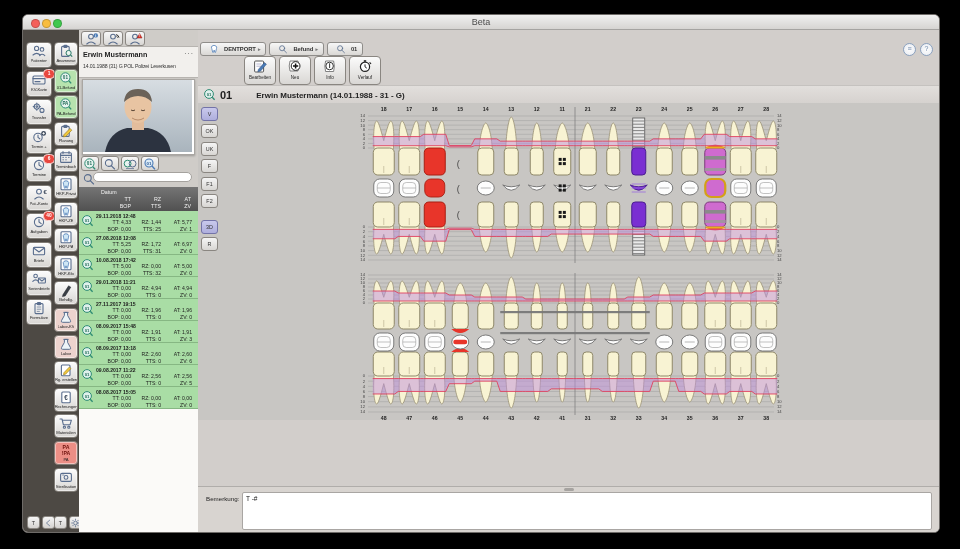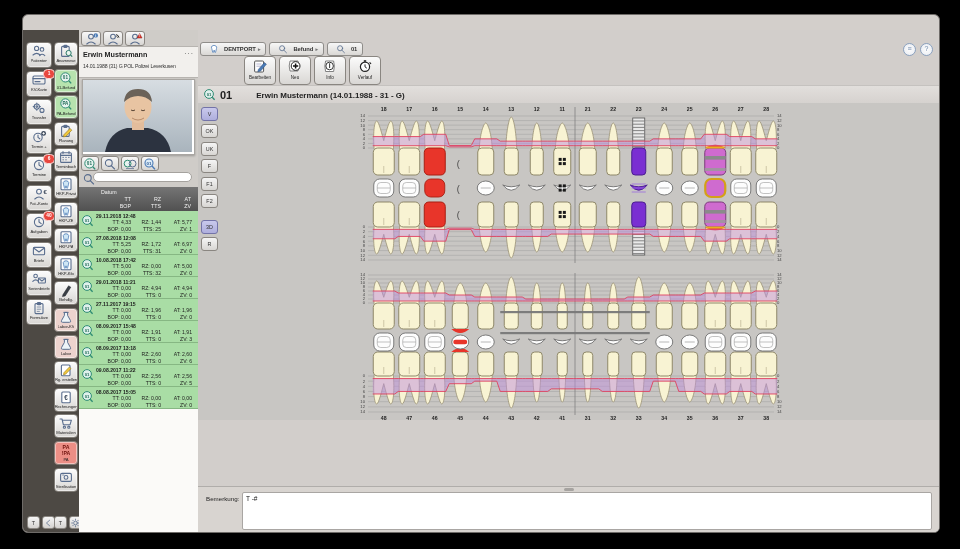--- a/index.html
+++ b/index.html
@@ -62,20 +62,26 @@
   .palbtn{width:21px;height:33px;border:1px solid #8a8681;border-radius:3px;background:linear-gradient(#f4f4f4,#d7d5d2);margin-right:2px;display:flex;align-items:center;justify-content:center}
   .remark{position:absolute;left:0;right:0;top:456px;bottom:0;background:#d8d4d0;border-top:1px solid #b0adaa}
   .rhandle{position:absolute;left:50%;top:1px;width:10px;height:2.5px;border-radius:2px;background:#a6a3a0;transform:translateX(-50%)}
   .rlabel{position:absolute;left:8px;top:8px;font-size:6.2px;color:#222}
   .remark textarea{position:absolute;left:44px;top:5px;right:7px;height:38px;border:1px solid #a9a6a3;border-radius:2px;background:#fff;font-size:6.5px;font-family:"Liberation Sans",sans-serif;padding:2px 3px;resize:none;box-sizing:border-box;color:#111}
 </style>
 </head>
 <body>
 
 <div class="window">
+  <div class="titlebar">
+    <span class="tl" style="left:8px;background:#f4605a"></span>
+    <span class="tl" style="left:19px;background:#f8bd3e"></span>
+    <span class="tl" style="left:30px;background:#3fc84e"></span>
+    <div class="title">Beta</div>
+  </div>
   <div class="app">
     <div class="sidebar">
       <div class="scol scol1" id="scol1">
           <div class="sbtn" style="">
             <span class="sicon"><svg width="16" height="14" viewBox="0 0 16 14">
                 <circle cx="5.6" cy="4.4" r="2.1" stroke="#5a6e8e" fill="none" stroke-width="1.1" stroke-linecap="round" stroke-linejoin="round"></circle>
                 <path d="M2,11 Q5.6,7.6 9.2,11" stroke="#5a6e8e" fill="none" stroke-width="1.1" stroke-linecap="round" stroke-linejoin="round"></path>
                 <circle cx="11" cy="5.4" r="1.8" stroke="#5a6e8e" fill="none" stroke-width="1.1" stroke-linecap="round" stroke-linejoin="round"></circle>
                 <path d="M8.6,11.6 Q11,9 13.8,11.6" stroke="#5a6e8e" fill="none" stroke-width="1.1" stroke-linecap="round" stroke-linejoin="round"></path>
               </svg></span>

